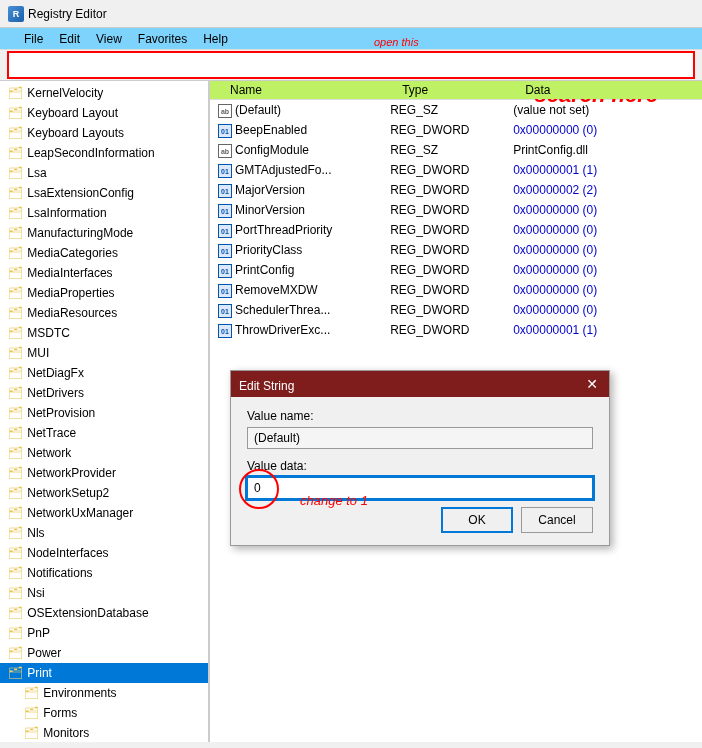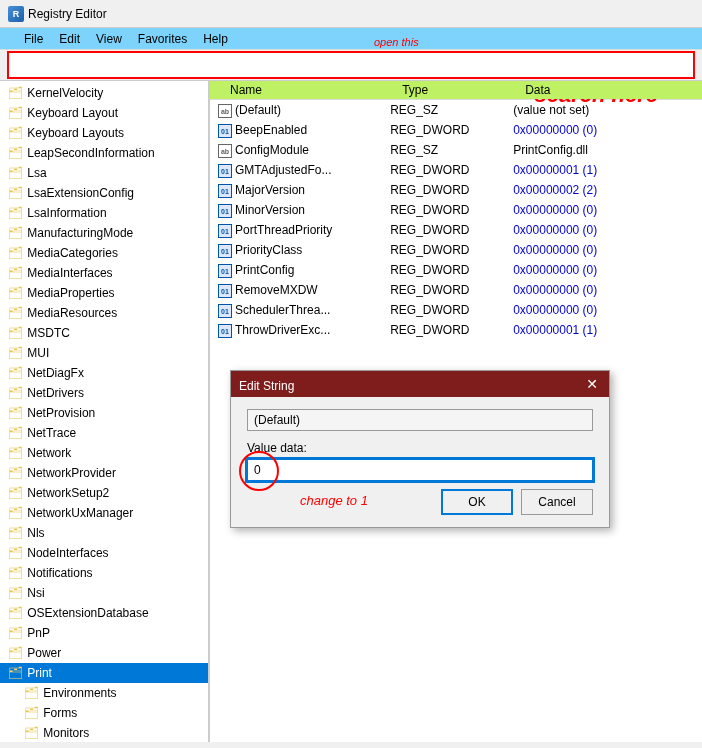--- a/index.html
+++ b/index.html
@@ -476,20 +476,21 @@
 </div>
 
 <div id="overlay">
 
   <div id="edit-dialog">
     <div class="dialog-titlebar">
       <span>Edit String</span>
       <button class="dialog-close">✕</button>
     </div>
     <div class="dialog-body">
+      <div class="dialog-label">Value name:</div>
       <input class="dialog-input" type="text" readonly="" style="background: rgb(245, 245, 245);" value="(Default)">
       <div class="dialog-label">Value data:</div>
       <div style="position:relative;">
         <input class="dialog-input dialog-input-active" type="text" style="margin-bottom: 0px;" value="0">
         
         <div class="circle-annotation" style="left:-8px; top:-8px;"></div>
       </div>
       <div class="dialog-buttons">
         <button class="dialog-btn primary">OK</button>
         <button class="dialog-btn">Cancel</button>

